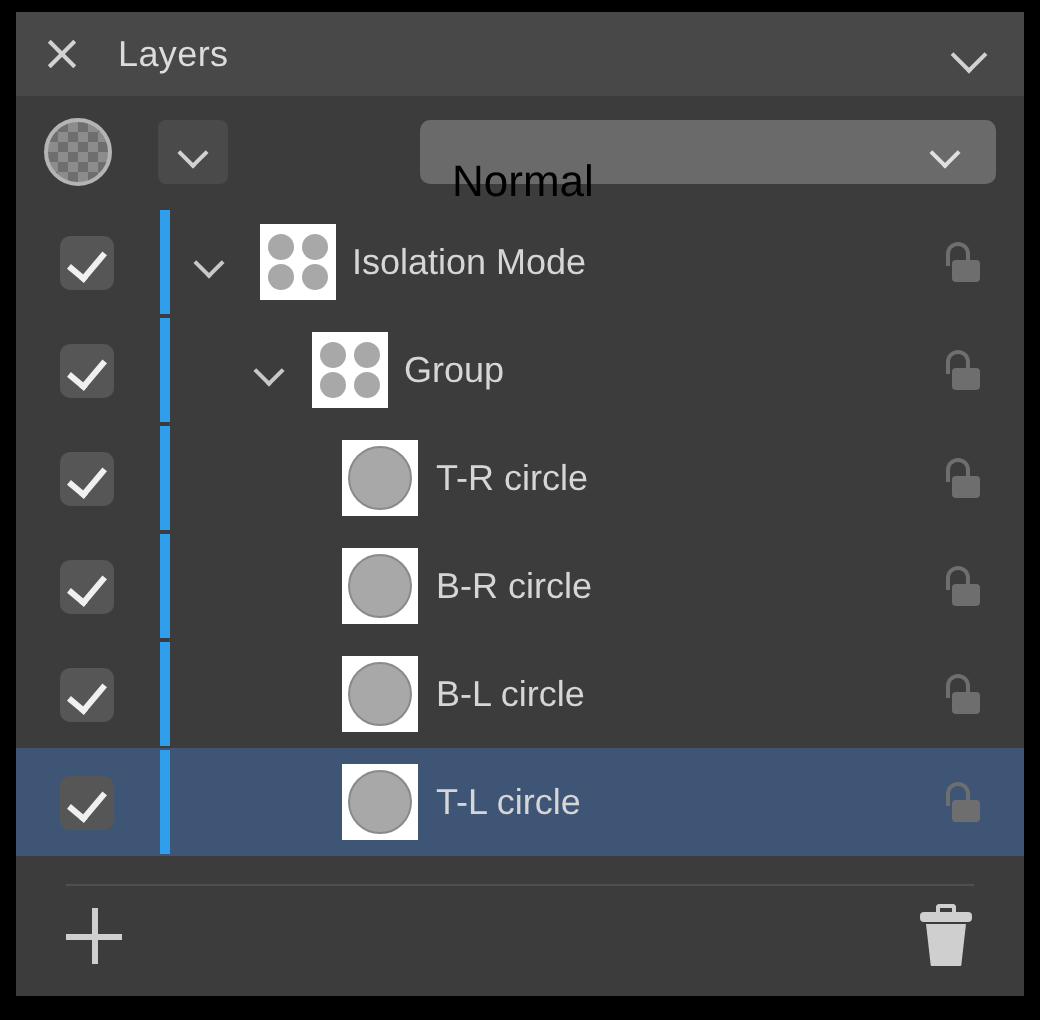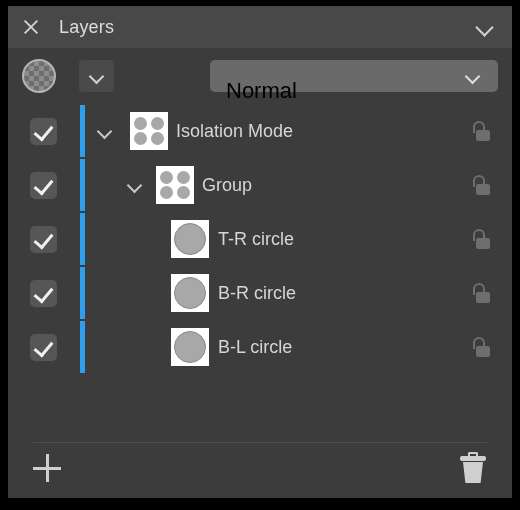--- a/index.html
+++ b/index.html
@@ -508,20 +508,34 @@
           <div class="row-bar" style="background: rgb(47, 158, 235);"></div>
           <div class="row-thumb single" style="left: 163px;">
             <div class="dot"></div>
           </div>
           <div class="row-label" style="left: 210px;">B-L circle</div>
           <div class="lock-icon">
             <div class="shackle"></div>
             <div class="body"></div>
           </div>
         </div>
+        <div class="layer-row selected">
+          <div class="row-checkbox">
+            <div class="tick"></div>
+          </div>
+          <div class="row-bar" style="background: rgb(47, 158, 235);"></div>
+          <div class="row-thumb single" style="left: 163px;">
+            <div class="dot"></div>
+          </div>
+          <div class="row-label" style="left: 210px;">T-L circle</div>
+          <div class="lock-icon">
+            <div class="shackle"></div>
+            <div class="body"></div>
+          </div>
+        </div>
       </div>
 
     <div class="footer">
       <div class="footer-divider"></div>
       <div class="add-icon"></div>
       <div class="trash-icon">
         <div class="handle"></div>
         <div class="lid"></div>
         <div class="can"></div>
       </div>

